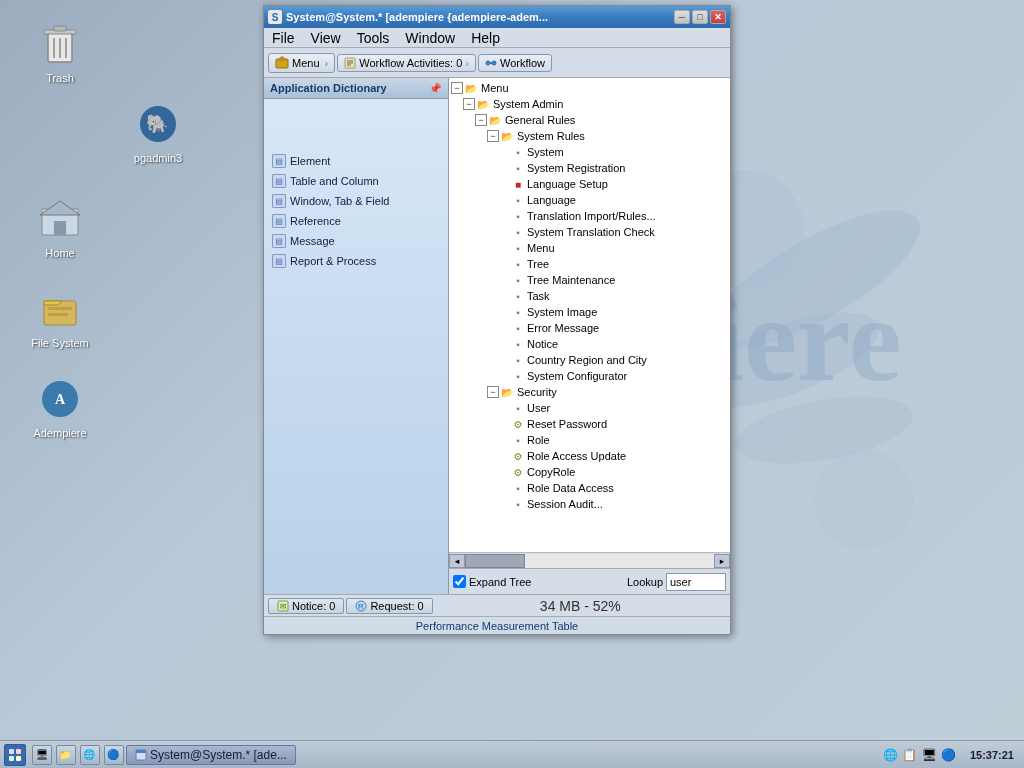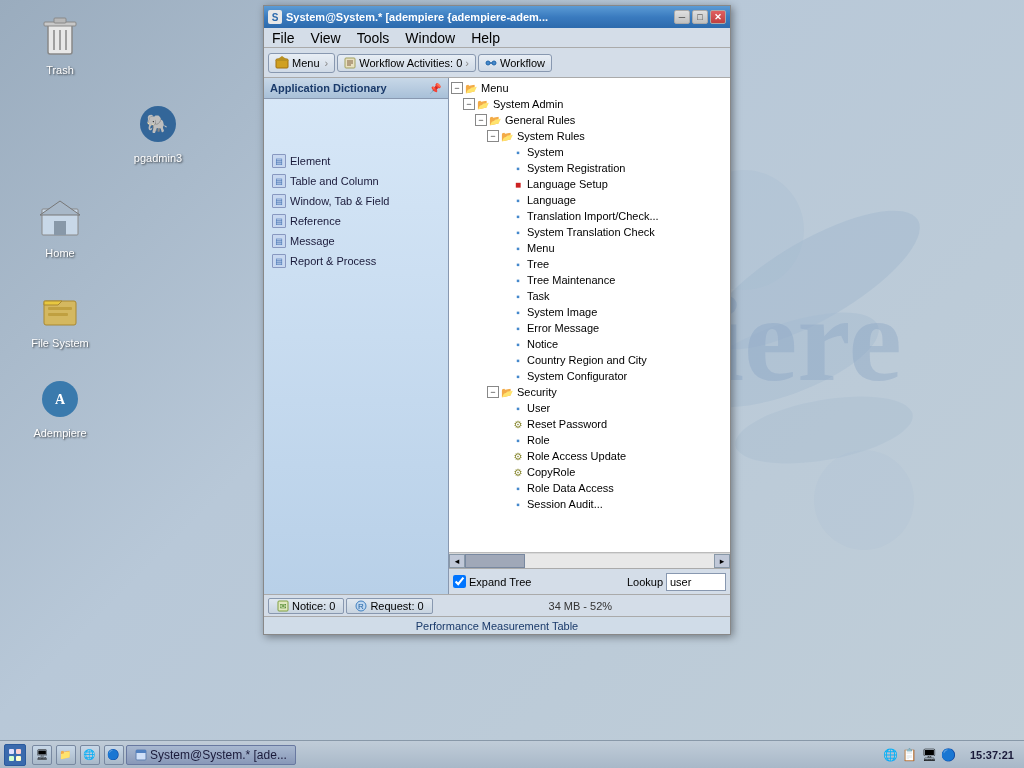--- a/index.html
+++ b/index.html
@@ -285,21 +285,21 @@
       padding: 1px 8px;
       background: linear-gradient(to bottom, #e0e8f0, #c8d4e0);
       border: 1px solid #8898b0;
       border-radius: 2px;
       cursor: pointer;
       font-size: 11px;
     }
     .status-memory {
       flex: 1;
       text-align: center;
-      font-size: 11px;
+      font-size: 14px;
       color: #333;
     }
 
     
     .bottom-toolbar {
       height: 26px;
       background: #d4dde8;
       border-top: 1px solid #aaa;
       display: flex;
       align-items: center;
@@ -444,21 +444,21 @@
 
       <ellipse cx="350" cy="200" rx="120" ry="40" transform="rotate(-30 350 200)" opacity="0.6"></ellipse>
       <ellipse cx="320" cy="280" rx="100" ry="35" transform="rotate(-20 320 280)" opacity="0.5"></ellipse>
       <ellipse cx="360" cy="350" rx="90" ry="30" transform="rotate(-10 360 350)" opacity="0.4"></ellipse>
       <circle cx="280" cy="150" r="60" opacity="0.3"></circle>
       <circle cx="400" cy="420" r="50" opacity="0.2"></circle>
     </g>
     <text x="180" y="300" font-size="120" font-family="serif" font-weight="bold" fill="#2a5a9d" opacity="0.4">piere</text>
   </svg>
 
-  <div class="desktop-icon" style="top: 12px; left: 20px;">
+  <div class="desktop-icon" style="top: 20px; left: 20px;">
     <div class="icon-img">
       <svg width="40" height="44" viewBox="0 0 40 44">
         <rect x="8" y="10" width="24" height="30" rx="2" fill="#e8e8e8" stroke="#888" stroke-width="1.5"></rect>
         <rect x="4" y="8" width="32" height="4" rx="1" fill="#c8c8c8" stroke="#888" stroke-width="1"></rect>
         <rect x="14" y="4" width="12" height="5" rx="1" fill="#b8b8b8" stroke="#888" stroke-width="1"></rect>
         <line x1="14" y1="16" x2="14" y2="36" stroke="#888" stroke-width="1.5"></line>
         <line x1="20" y1="16" x2="20" y2="36" stroke="#888" stroke-width="1.5"></line>
         <line x1="26" y1="16" x2="26" y2="36" stroke="#888" stroke-width="1.5"></line>
       </svg>
     </div>
@@ -639,21 +639,21 @@
 
           <div class="tree-node indent-4">
             <span style="width:12px; display:inline-block;"></span>
             <span class="node-icon item-icon-blue">▪</span>
             <span>Language</span>
           </div>
 
           <div class="tree-node indent-4">
             <span style="width:12px; display:inline-block;"></span>
             <span class="node-icon item-icon-blue">▪</span>
-            <span>Translation Import/Check...</span>
+            <span>Translation Import/Rules...</span>
           </div>
 
           <div class="tree-node indent-4">
             <span style="width:12px; display:inline-block;"></span>
             <span class="node-icon item-icon-blue">▪</span>
             <span>System Translation Check</span>
           </div>
 
           <div class="tree-node indent-4">
             <span style="width:12px; display:inline-block;"></span>

